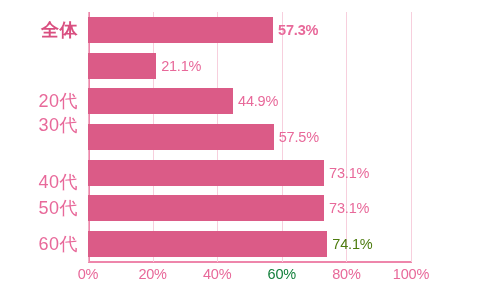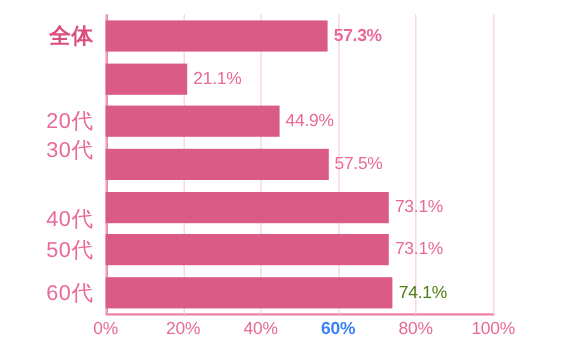--- a/index.html
+++ b/index.html
@@ -173,18 +173,18 @@
       <div class="cat-label" style="top: 100px;">30代</div>
       <div class="cat-label" style="top: 157px;">40代</div>
       <div class="cat-label" style="top: 183.429px;">50代</div>
       <div class="cat-label" style="top: 219.143px;">60代</div>
     </div>
 
   <div id="x-ticks">
       <div class="x-tick" style="left: 0px; color: rgb(232, 105, 154);">0%</div>
       <div class="x-tick" style="left: 64.6px; color: rgb(232, 105, 154); text-align: center;">20%</div>
       <div class="x-tick" style="left: 129.2px; color: rgb(232, 105, 154);">40%</div>
-      <div class="x-tick" style="left: 193.8px; color: #3b82f6; font-weight: bold;">60%</div>
+      <div class="x-tick" style="left: 193.8px; color: #15803d;">60%</div>
       <div class="x-tick" style="left: 258.4px; color: rgb(232, 105, 154);">80%</div>
       <div class="x-tick" style="left: 323px; color: rgb(232, 105, 154);">100%</div>
     </div>
 
 </div>
 
 </body></html>

